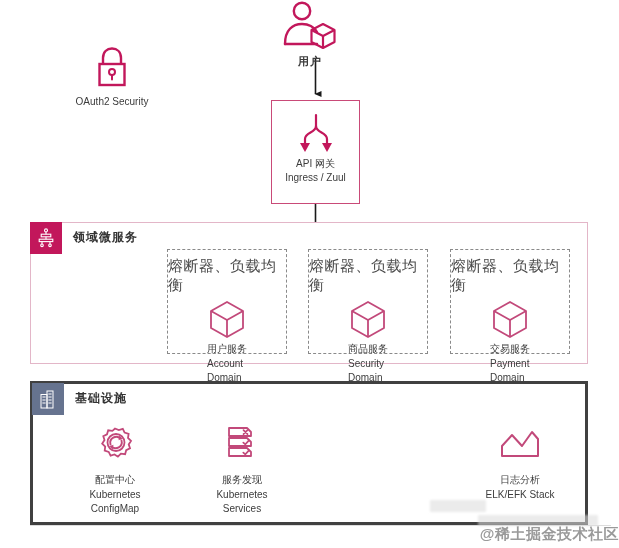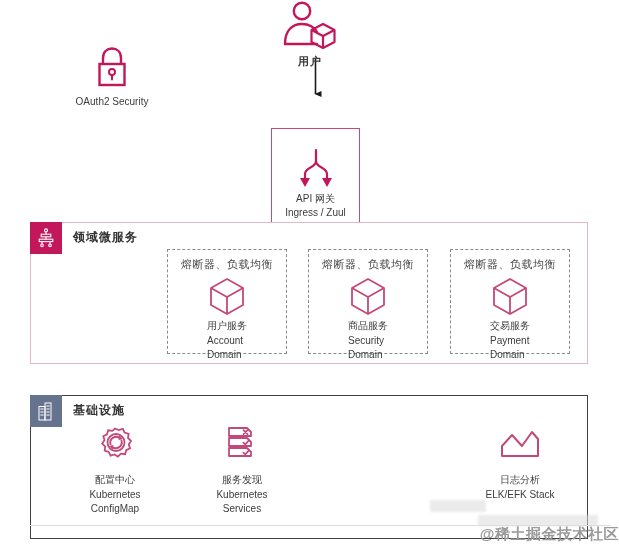--- a/index.html
+++ b/index.html
@@ -49,22 +49,21 @@
     left: 271px;
     top: 100px;
     width: 89px;
     height: 104px;
     border: 1px solid #c94a78;
     background: #ffffff;
     display: flex;
     flex-direction: column;
     align-items: center;
     justify-content: flex-start;
-    padding-top: 19px;
-    margin-top: 28px;
+    padding-top: 12px;
   }
   .gateway-box .glyph { height: 40px; }
   .gateway-text {
     margin-top: 4px;
     text-align: center;
     font-size: 10px;
     color: #3c3c3c;
     line-height: 1.35;
   }
 
@@ -75,24 +74,24 @@
   }
   .panel-services {
     left: 30px;
     top: 222px;
     width: 558px;
     height: 142px;
     border: 1px solid #e3b6c8;
   }
   .panel-infra {
     left: 30px;
-    top: 395px;
+    top: 381px;
     width: 558px;
     height: 144px;
-    border: 1px solid #404040;
+    border: 3px solid #404040;
   }
   .panel-badge {
     position: absolute;
     left: -1px;
     top: -1px;
     width: 32px;
     height: 32px;
     display: flex;
     align-items: center;
     justify-content: center;
@@ -136,21 +135,21 @@
     border: 1px dashed #8a8a8a;
     background: #ffffff;
     display: flex;
     flex-direction: column;
     align-items: center;
   }
   .svc-1 { left: 167px; }
   .svc-2 { left: 308px; }
   .svc-3 { left: 450px; }
   .svc-header {
-    font-size: 11px;
+    font-size: 15px;
     color: #4a4a4a;
     margin-top: 7px;
     letter-spacing: .5px;
   }
   .svc-card .glyph { height: 38px; margin-top: 5px; }
   .svc-card .node-caption { margin-top: 4px; }
 
   
   .infra-item {
     position: absolute;

